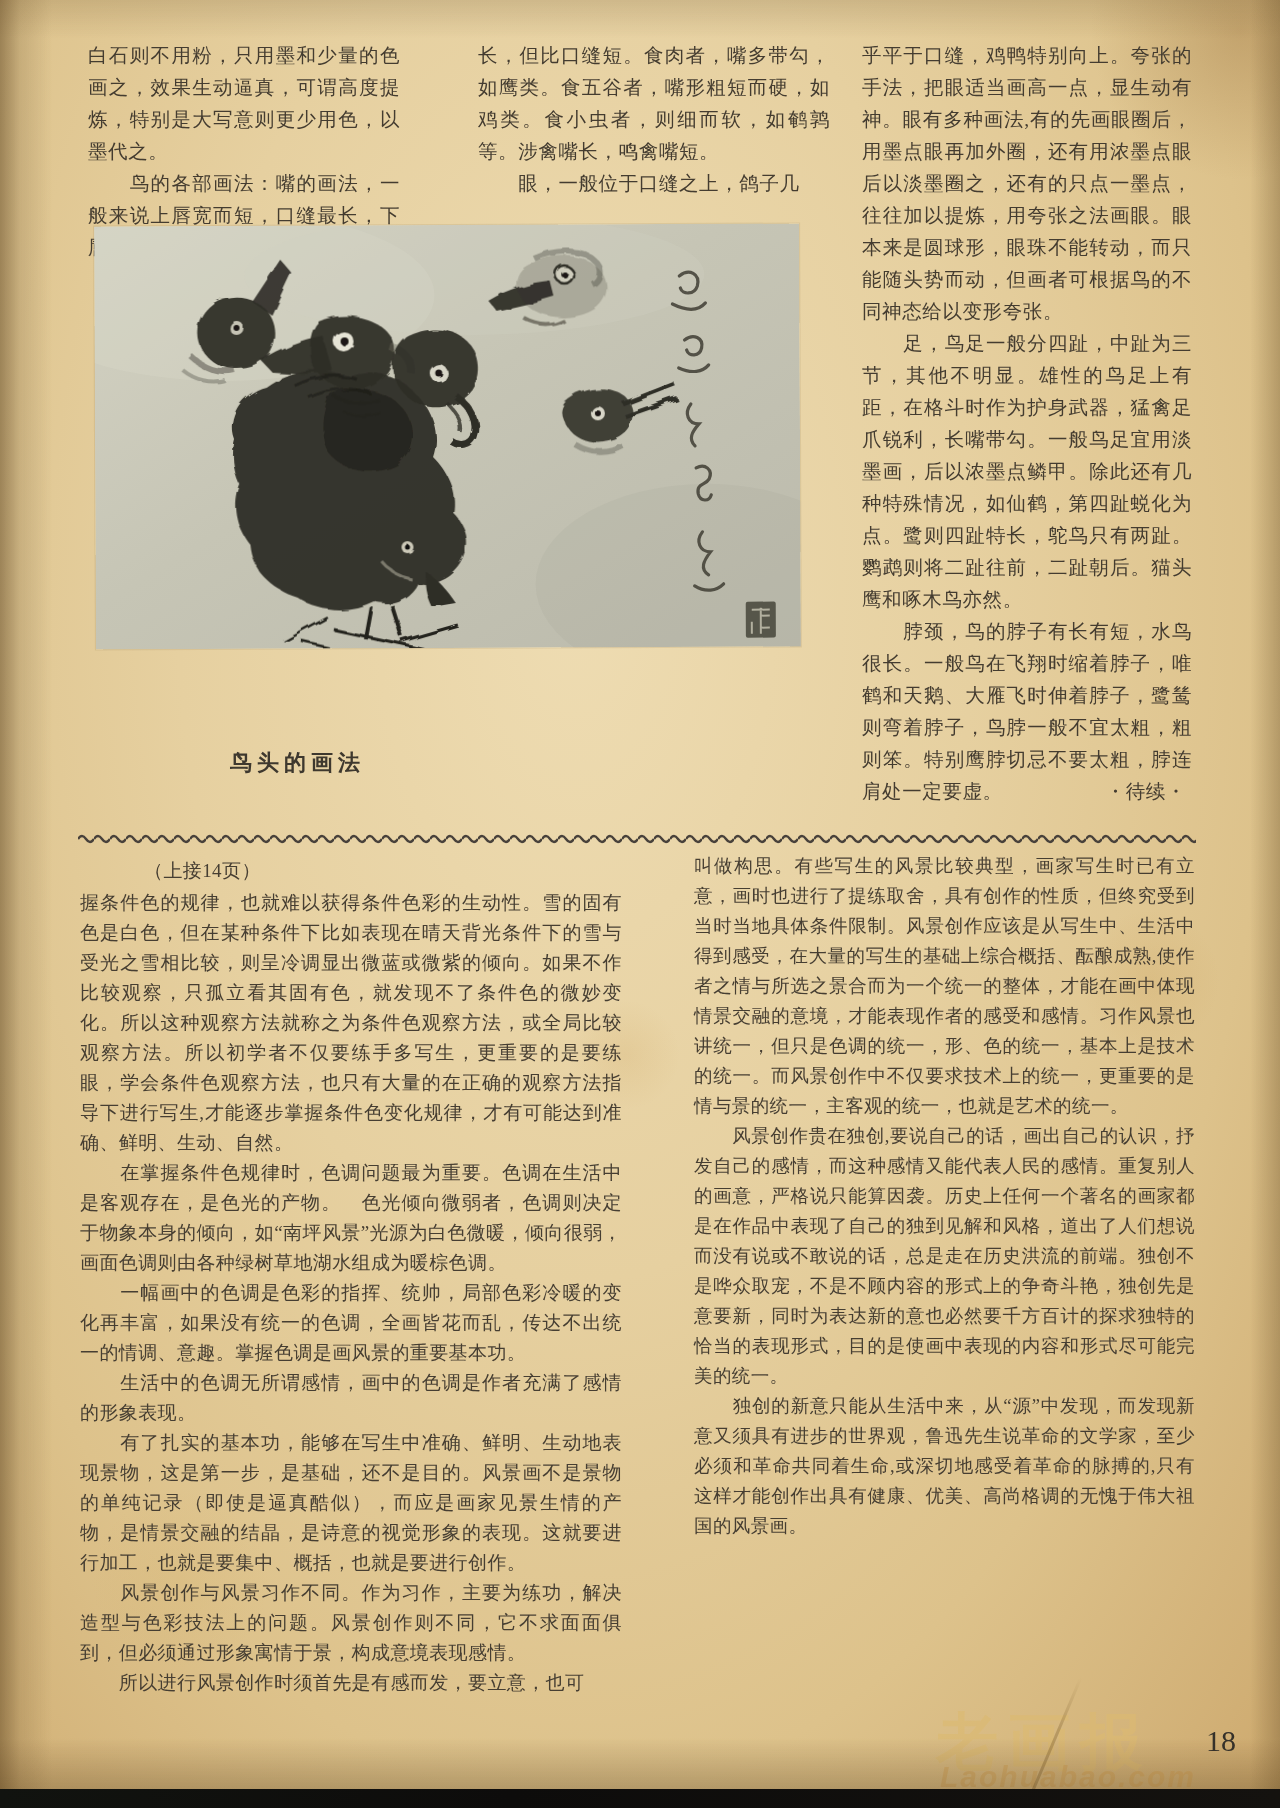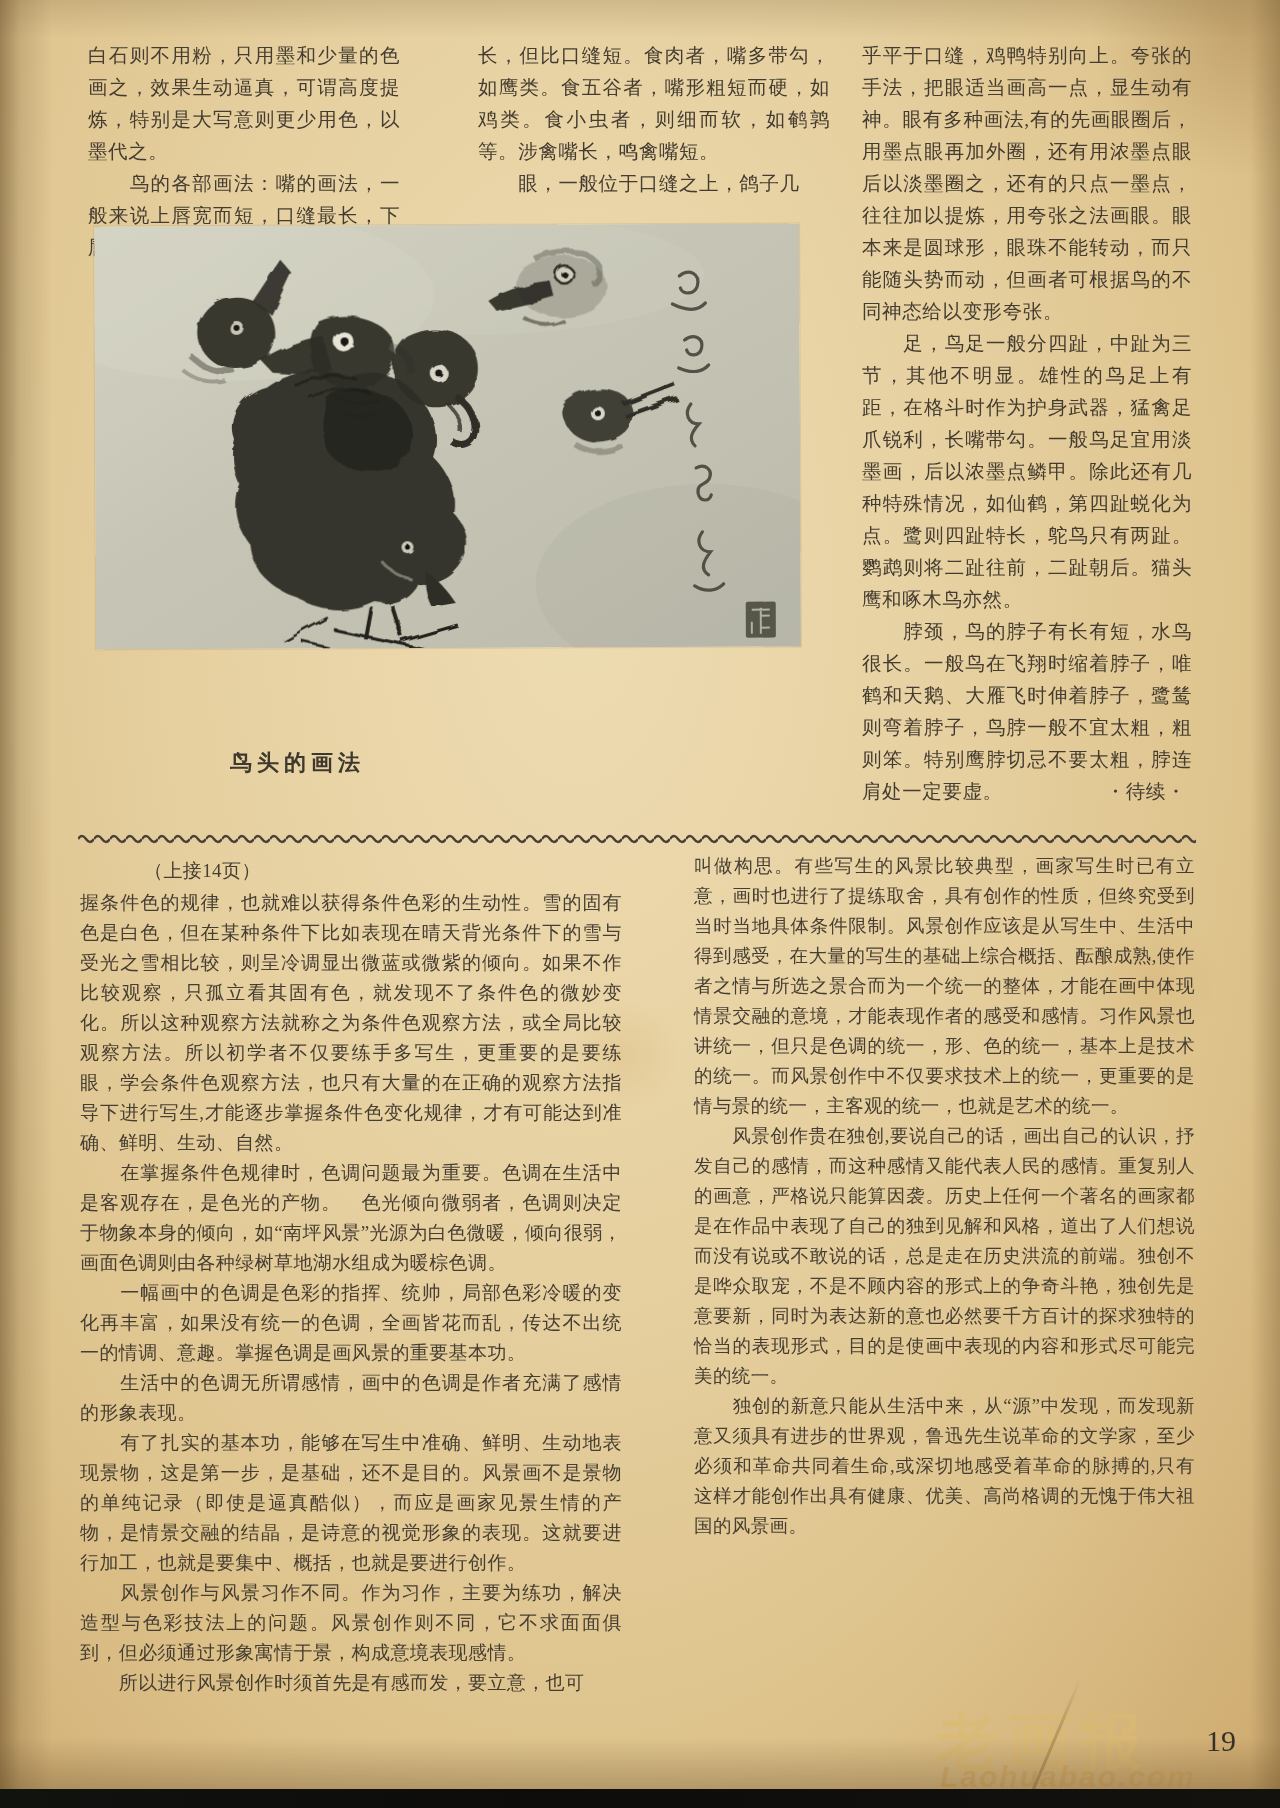--- a/index.html
+++ b/index.html
@@ -202,17 +202,17 @@
     </div>
 </div>
 <div id="bcol-right" class="col botcol">
     <p>叫做构思。有些写生的风景比较典型，画家写生时已有立意，画时也进行了提练取舍，具有创作的性质，但终究受到当时当地具体条件限制。风景创作应该是从写生中、生活中得到感受，在大量的写生的基础上综合概括、酝酿成熟,使作者之情与所选之景合而为一个统一的整体，才能在画中体现情景交融的意境，才能表现作者的感受和感情。习作风景也讲统一，但只是色调的统一，形、色的统一，基本上是技术的统一。而风景创作中不仅要求技术上的统一，更重要的是情与景的统一，主客观的统一，也就是艺术的统一。</p>
     <p>　　风景创作贵在独创,要说自己的话，画出自己的认识，抒发自己的感情，而这种感情又能代表人民的感情。重复别人的画意，严格说只能算因袭。历史上任何一个著名的画家都是在作品中表现了自己的独到见解和风格，道出了人们想说而没有说或不敢说的话，总是走在历史洪流的前端。独创不是哗众取宠，不是不顾内容的形式上的争奇斗艳，独创先是意要新，同时为表达新的意也必然要千方百计的探求独特的恰当的表现形式，目的是使画中表现的内容和形式尽可能完美的统一。</p>
     <p>　　独创的新意只能从生活中来，从“源”中发现，而发现新意又须具有进步的世界观，鲁迅先生说革命的文学家，至少必须和革命共同着生命,或深切地感受着革命的脉搏的,只有这样才能创作出具有健康、优美、高尚格调的无愧于伟大祖国的风景画。</p>
   </div>
 
 <div id="wm-cn">老画报</div>
 <div id="wm-en">Laohuabao.com</div>
-<div id="pagenum">19</div>
+<div id="pagenum">18</div>
 
 <div class="crease"></div>
 <div class="edges"></div>
 <div class="bottom-strip"></div>
 
 </body></html>

